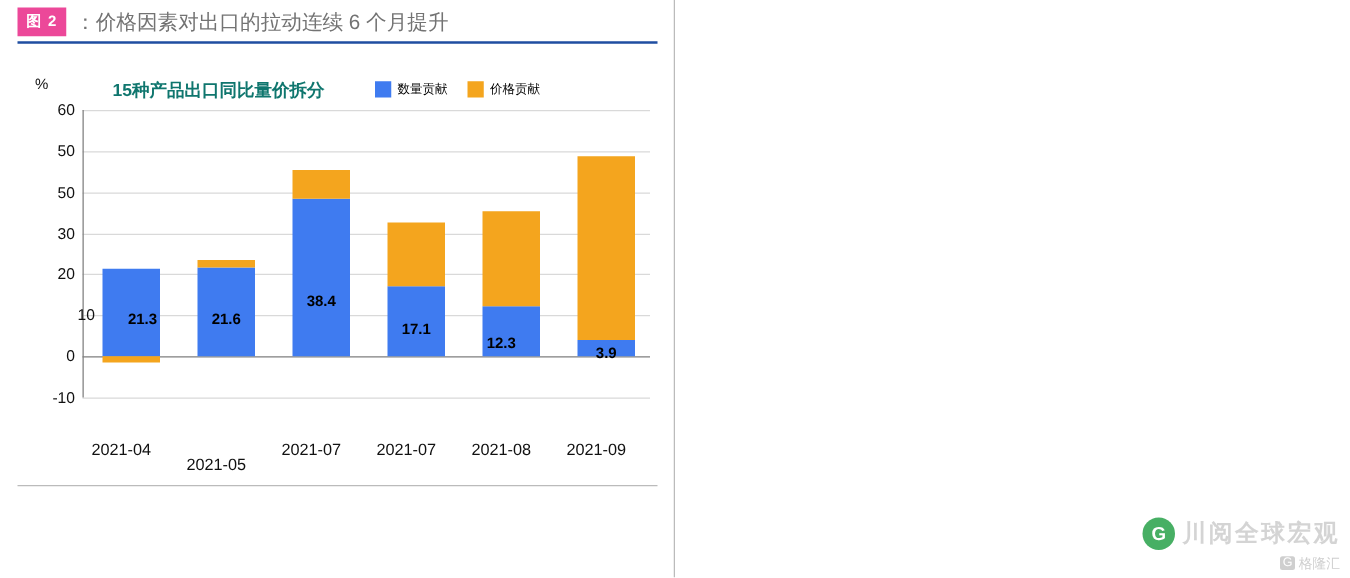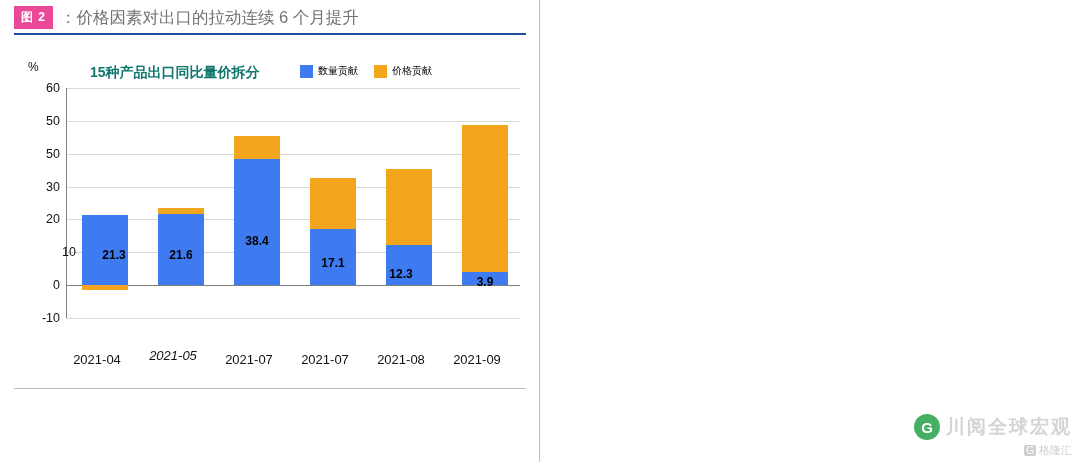--- a/index.html
+++ b/index.html
@@ -107,21 +107,21 @@
     <div class="ytick" style="left:26px;top:81px;">60</div>
     <div class="ytick" style="left:26px;top:114px;">50</div>
     <div class="ytick" style="left:26px;top:147px;">50</div>
     <div class="ytick" style="left:26px;top:180px;">30</div>
     <div class="ytick" style="left:26px;top:212px;">20</div>
     <div class="ytick" style="left:42px;top:245px;">10</div>
     <div class="ytick" style="left:26px;top:278px;">0</div>
     <div class="ytick" style="left:26px;top:311px;">-10</div>
 
     <div class="xlab" style="left:59px;top:352px;width:76px;">2021-04</div>
-    <div class="xlab" style="left:135px;top:348px;width:76px;font-style:italic;">2021-05</div>
+    <div class="xlab" style="left:135px;top:364px;width:76px;">2021-05</div>
     <div class="xlab" style="left:211px;top:352px;width:76px;">2021-07</div>
     <div class="xlab" style="left:287px;top:352px;width:76px;">2021-07</div>
     <div class="xlab" style="left:363px;top:352px;width:76px;">2021-08</div>
     <div class="xlab" style="left:439px;top:352px;width:76px;">2021-09</div>
 
     <div class="foot-rule" style="left:14px;top:388px;width:512px;"></div>
   </div>
 
   <div class="panel panel-right">
 

